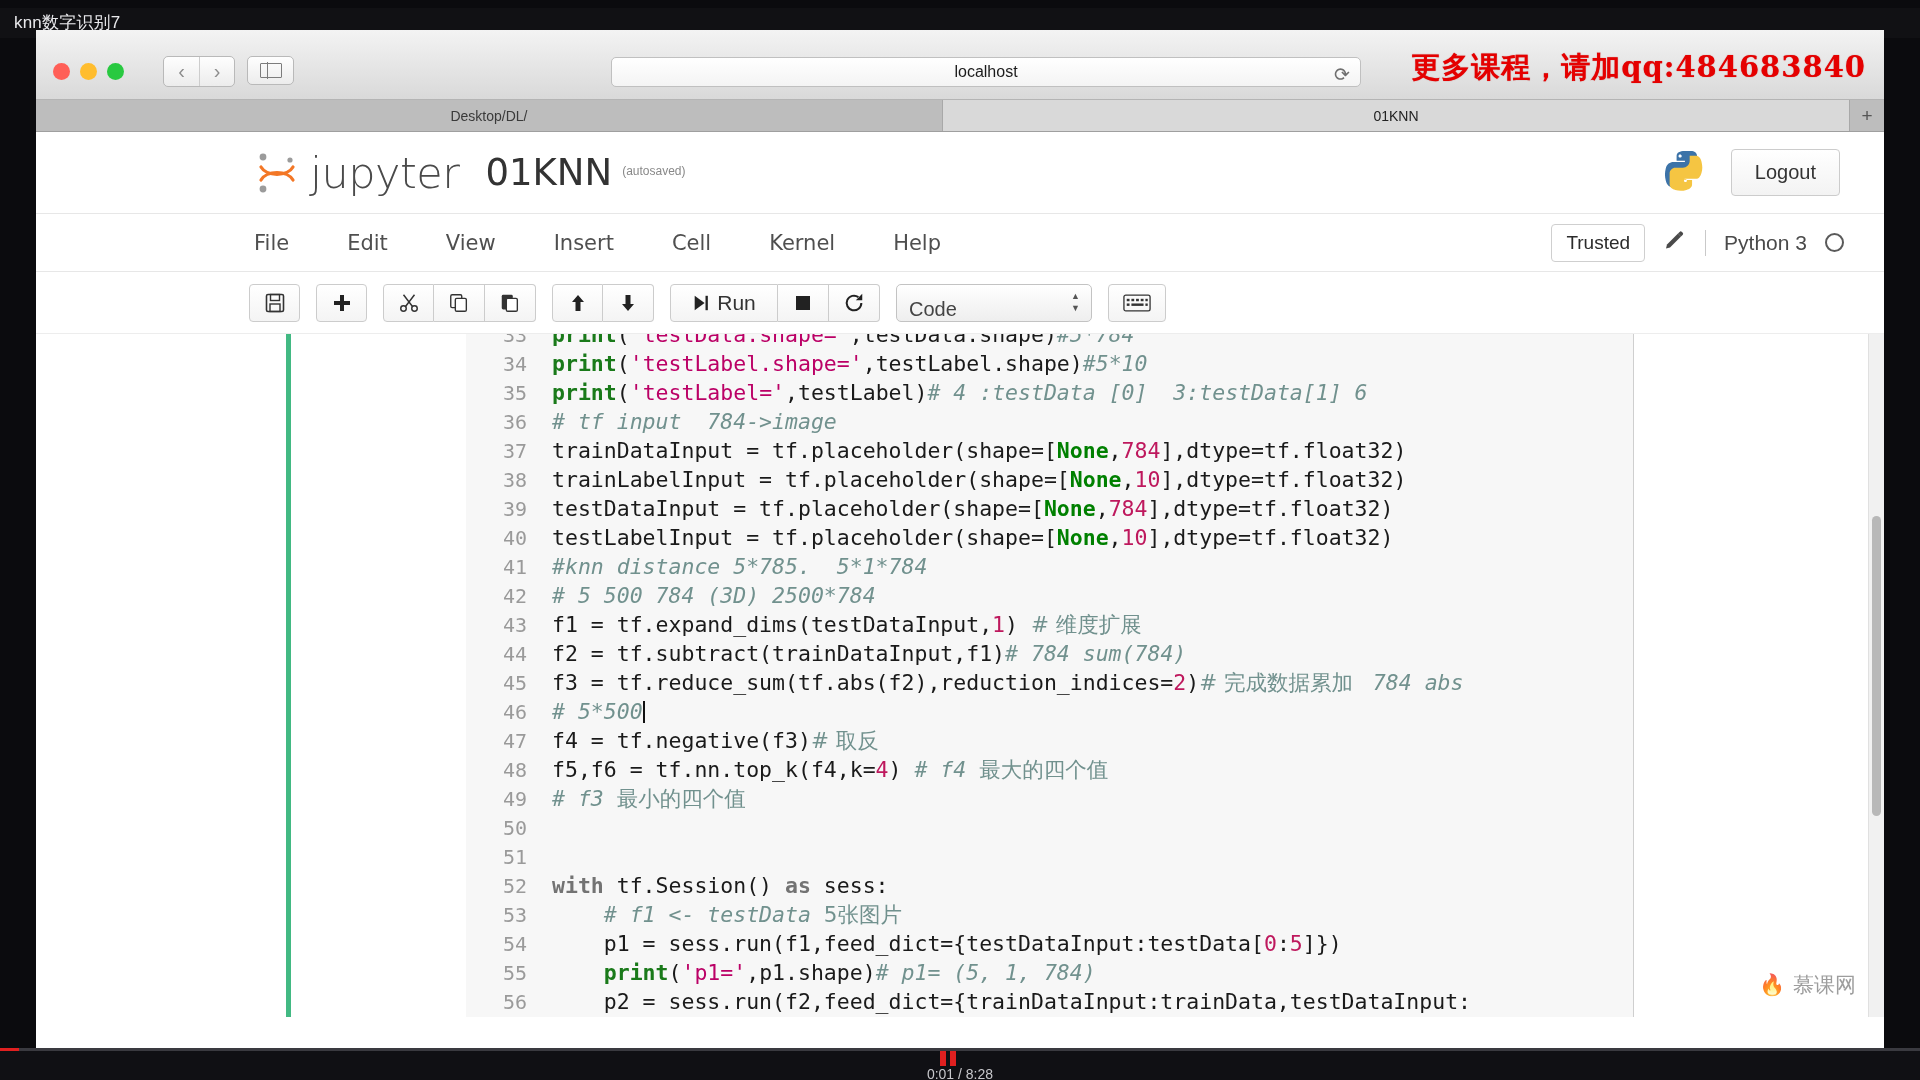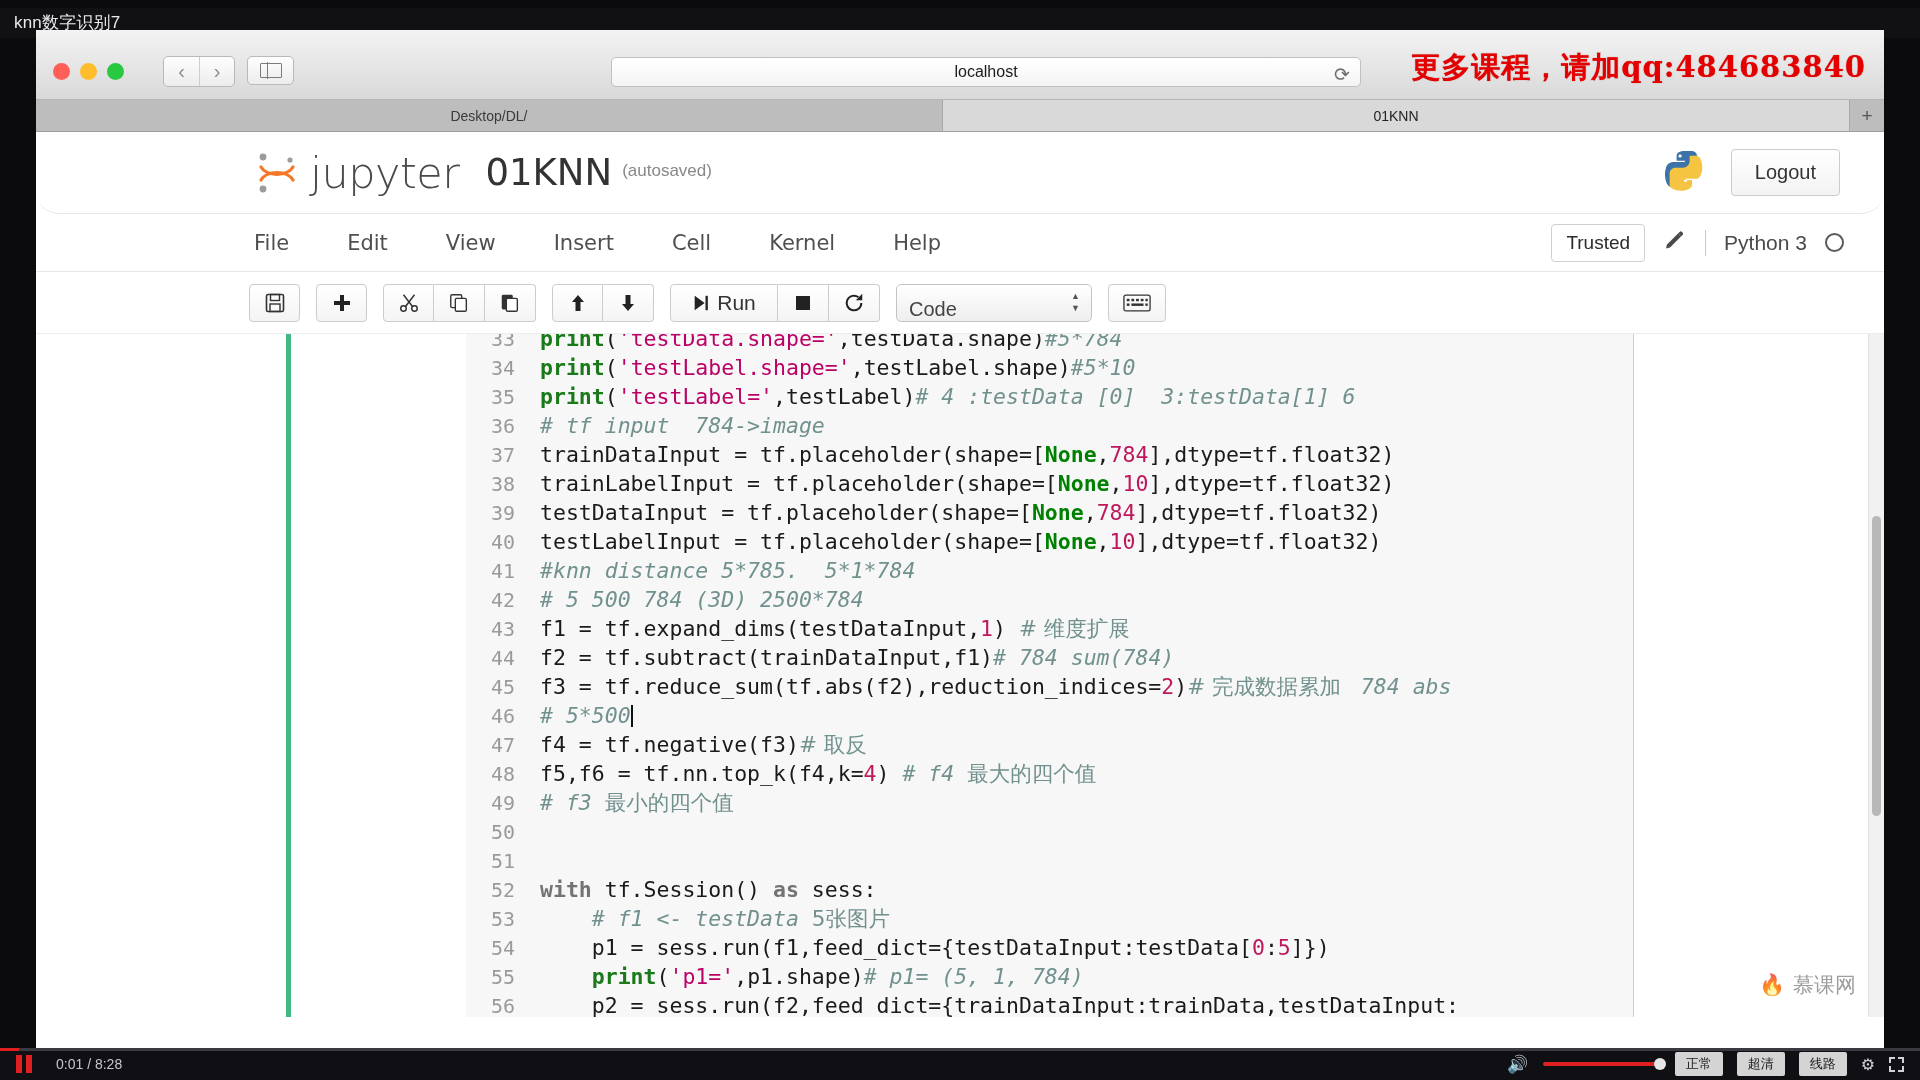--- a/index.html
+++ b/index.html
@@ -138,34 +138,34 @@
   }
 
   
   #jupyter { position: relative; background: #fff; height: 885px; }
 
   #jp-header {
     position: relative;
     height: 82px;
     border-bottom: 1px solid #e7e7e7;
     padding: 0 44px 0 0;
-    display: flex; align-items: center; border-radius: 23px;
+    display: flex; align-items: center;
   }
   #jp-logo-wrap { display: flex; align-items: center; margin-left: 218px; }
   .jp-mark { width: 46px; height: 46px; position: relative; margin-right: 10px; }
   .jp-word {
     font-size: 43px; color: #4a4a4a; font-weight: 300;
     letter-spacing: -.5px;
     font-family: "DejaVu Sans", sans-serif;
   }
   #jp-notebook-name {
     font-size: 37px; color: #333; margin-left: 26px; font-weight: 400;
     font-family: "DejaVu Sans", sans-serif;
   }
-  #jp-autosaved { font-size: 17px; color: #888; margin-left: 10px; padding-bottom: 3px; }
+  #jp-autosaved { font-size: 12px; color: #888; margin-left: 10px; padding-bottom: 3px; }
   #jp-right { margin-left: auto; display: flex; align-items: center; gap: 22px; }
   #logout-btn {
     border: 1px solid #ccc; border-radius: 4px;
     background: linear-gradient(#fff,#f3f3f3);
     padding: 11px 23px; font-size: 20px; color: #333;
   }
 
   
   #jp-menubar {
     height: 58px;
@@ -248,24 +248,24 @@
     background: #f7f7f7;
     border-left: 1px solid #cfcfcf;
     border-right: 1px solid #cfcfcf;
   }
   #gutter {
     position: absolute; left: 430px; top: 0; bottom: 0;
     width: 62px;
     background: #f7f7f7;
   }
   #code-lines {
-    position: absolute; left: 430px; top: -14px; right: 250px;
+    position: absolute; left: 442px; top: -14px; right: 250px;
     font-family: "DejaVu Sans Mono", monospace;
     font-size: 21.5px;
-    line-height: 37px;
+    line-height: 29px;
     white-space: pre;
   }
   .cl { display: block; height: 29px; position: relative; }
   .ln {
     display: inline-block;
     width: 62px;
     text-align: right;
     padding-right: 13px;
     color: #9a9a9a;
     font-size: 20px;
@@ -305,20 +305,21 @@
   #muke-watermark .flame { color: #f01400; font-size: 21px; }
   #muke-watermark .txt { color: #8d8d8d; font-size: 21px; }
 
   
   #control-bar {
     position: absolute; left: 0; bottom: 0;
     width: 1920px; height: 32px;
     background: #101014;
     display: flex; align-items: center;
     padding: 0 16px;
+    flex-direction: column;
   }
   #progress-track {
     position: absolute; left: 0; top: 0; width: 1920px; height: 3px;
     background: #3a3a40;
   }
   #progress-fill { height: 3px; background: #e02020; width: 18px; }
 
   #play-pause {
     width: 24px; height: 18px; display: flex; gap: 4px; margin-right: 16px;
   }

